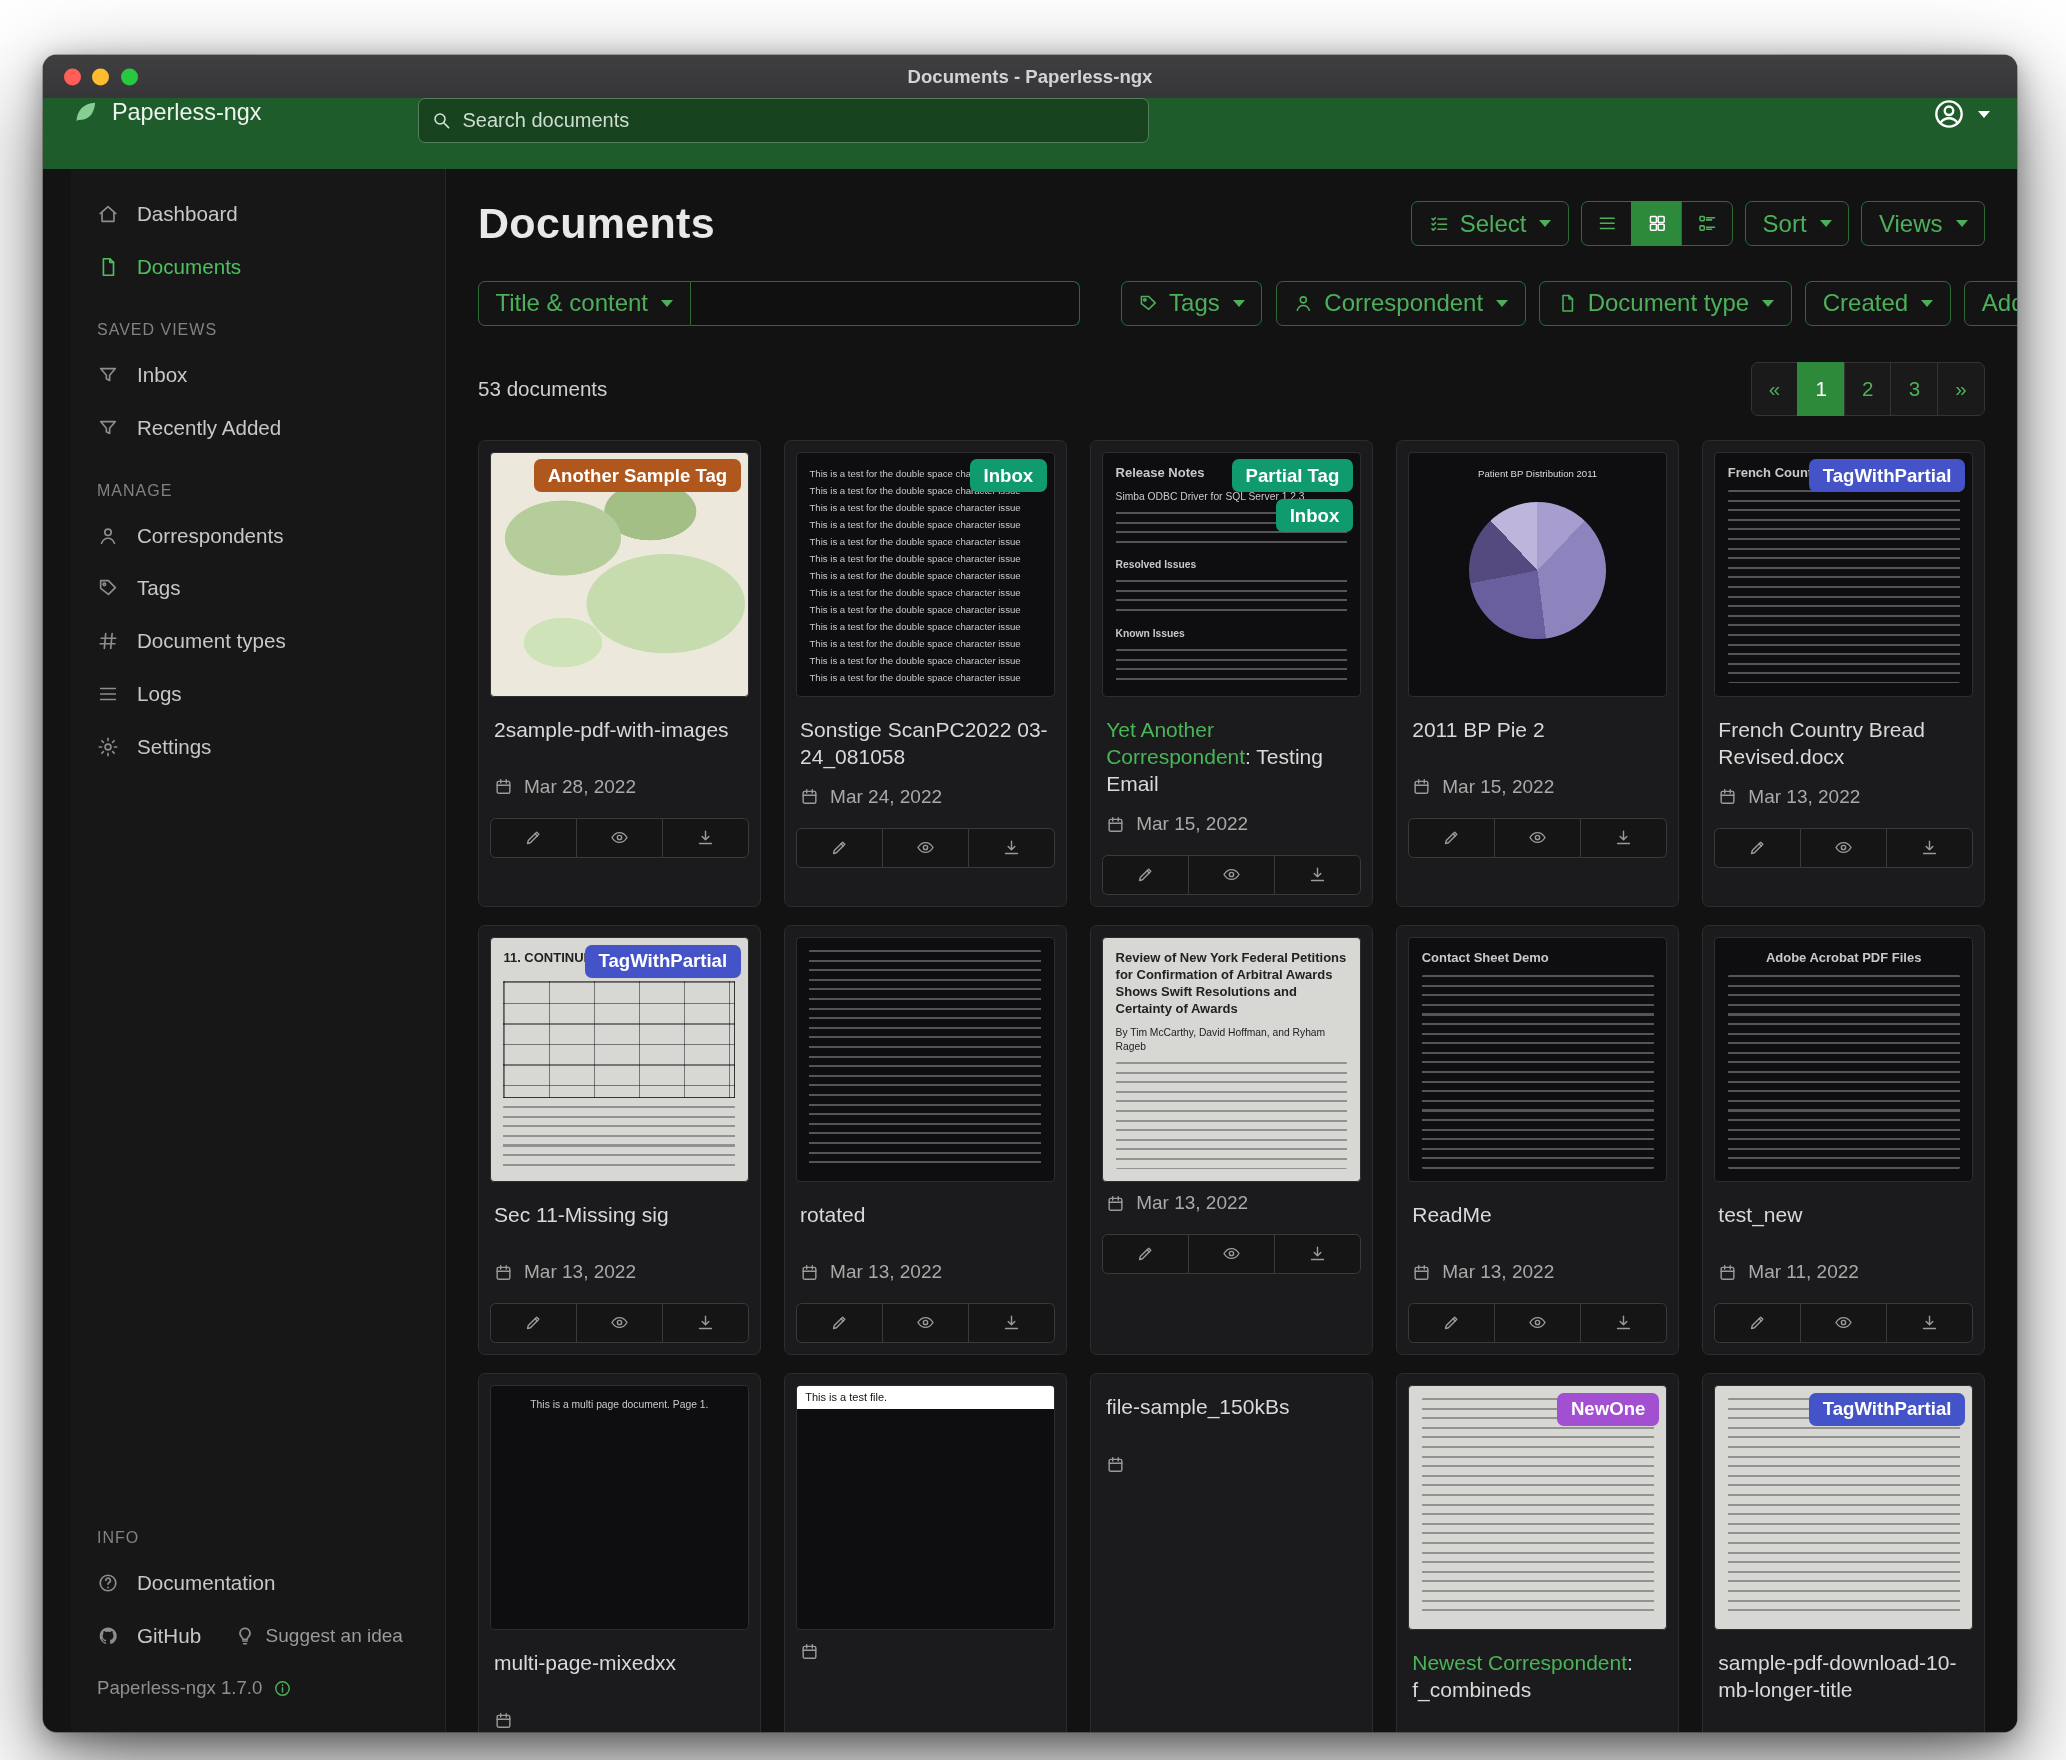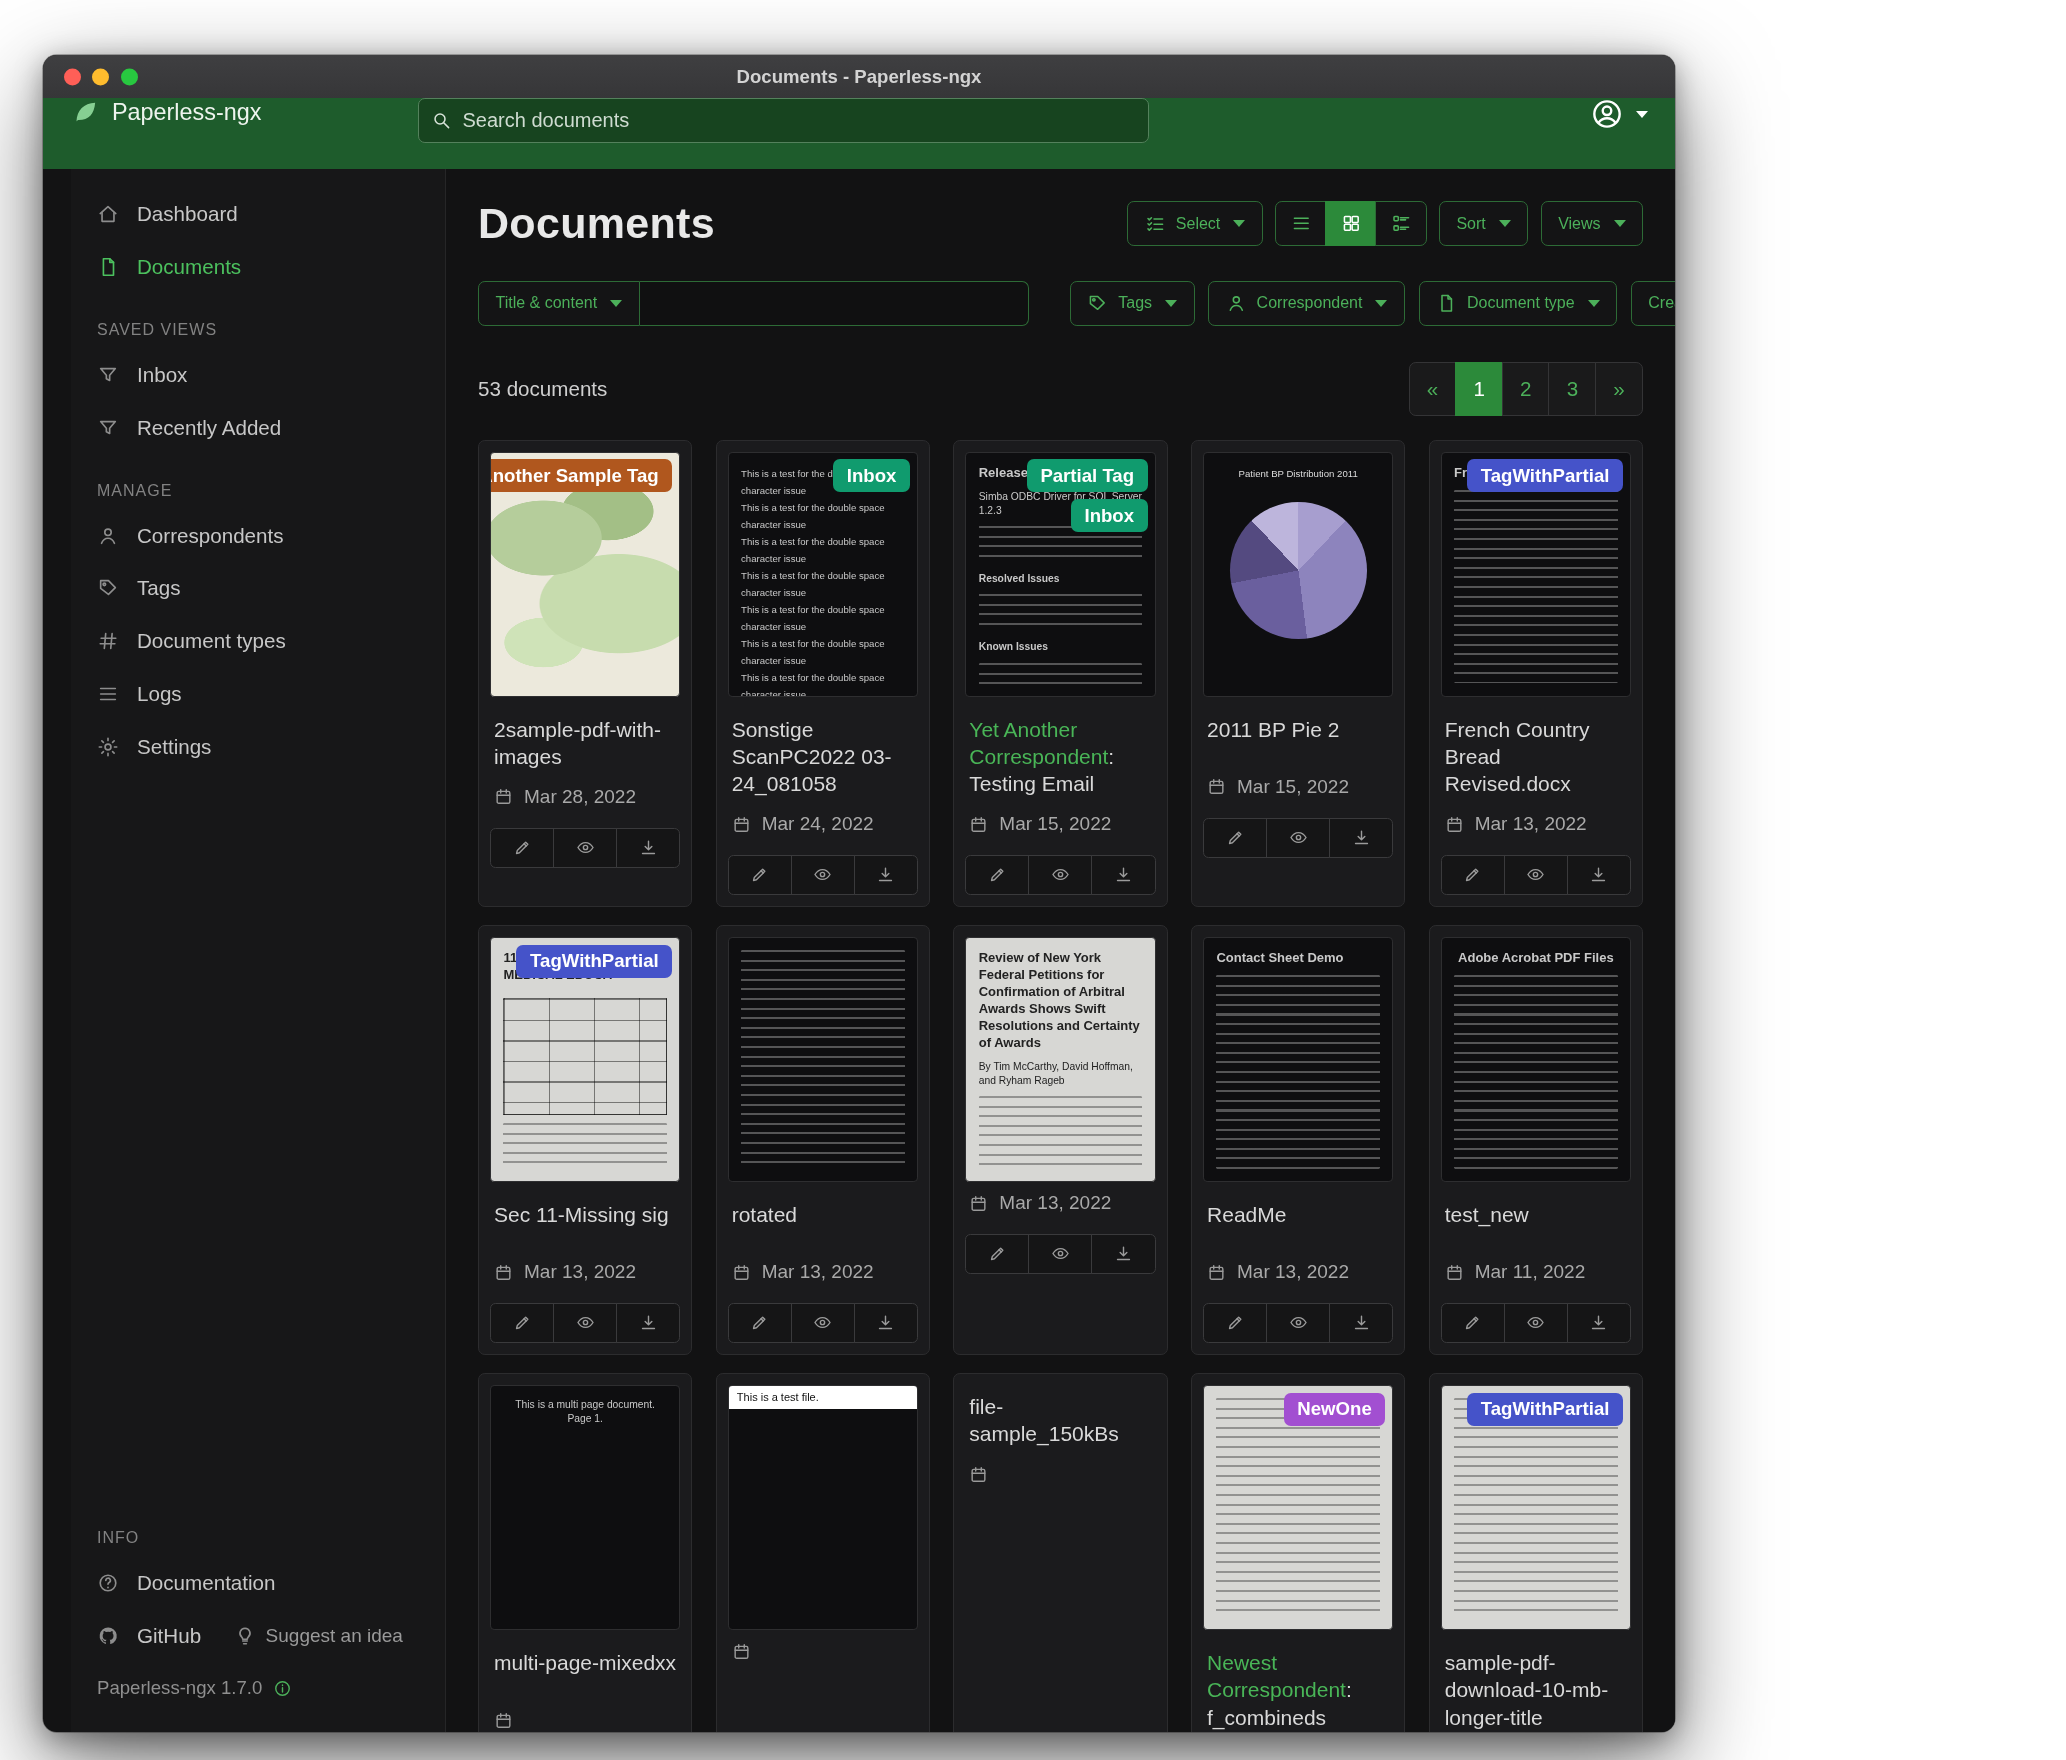--- a/index.html
+++ b/index.html
@@ -1,21 +1,21 @@
 <!DOCTYPE html>
 <html style="font-size:11px"><head>
 <meta charset="utf-8">
 <style>
   * { margin:0; padding:0; box-sizing:border-box; }
   html,body { background:#ffffff; font-family:"Liberation Sans","DejaVu Sans",sans-serif; }
   .stage { width:2066px; height:1761px; position:relative; background:#fff; overflow:hidden; }
 
   
   .window {
-    position:absolute; left:43px; top:55px; width:1632px; height:1677px;
+    position:absolute; left:43px; top:55px; width:1974px; height:1677px;
     border-radius:13.7px; overflow:hidden; display:flex; flex-direction:column;
     box-shadow:0 34px 96px rgba(0,0,0,.55), 0 6.9px 27.5px rgba(0,0,0,.35), 0 0 0 0.7px rgba(0,0,0,.35);
     background:#131314;
   }
   .titlebar { height:43px; background:linear-gradient(#3f3f41,#363638); position:relative;
     display:flex; align-items:center; justify-content:center; flex:0 0 auto; }
   .titlebar-title { color:#d3d3d3; font-size:18.6px; font-weight:700; }
   .traffic { position:absolute; left:20.6px; top:50%; transform:translateY(-50%); display:flex; gap:11.7px; }
   .tl { width:17px; height:17px; border-radius:50%; display:inline-block; }
   .tl.red{ background:#ff5f57; } .tl.yellow{ background:#febc2e; } .tl.green{ background:#28c840; }
@@ -51,21 +51,21 @@
   .version-row .icon { width:19px; height:19px; color:#4cb05a; }
 
   .main { flex:1; background:#121213; padding:20.6px 32px 0; overflow:hidden; display:flex; flex-direction:column; }
 
   
   .page-head { display:flex; align-items:center; justify-content:space-between; margin:9.6px 0 32px; }
   h1 { color:#e8e8e8; font-size:43px; font-weight:700; letter-spacing:0.3px; }
   .controls { display:flex; align-items:center; gap:12.4px; }
 
   .btn { display:inline-flex; align-items:center; gap:10.3px; height:45px; padding:0 16.5px;
-    background:#141415; border:1.4px solid #2d6b36; border-radius:6.9px; color:#4cb05a; font-size:16px;
+    background:#141415; border:1.4px solid #2d6b36; border-radius:6.9px; color:#4cb05a; font-size:24px;
     font-family:inherit; cursor:pointer; white-space:nowrap; }
   .btn .icon { width:20.6px; height:20.6px; }
   .caret { width:0; height:0; border-left:6.2px solid transparent; border-right:6.2px solid transparent;
     border-top:7.6px solid currentColor; display:inline-block; margin-left:2.7px; }
   .btn-group { display:flex; }
   .btn-group .btn { border-radius:0; margin-left:-1.4px; padding:0 14.4px; }
   .btn-group .btn:first-child { border-radius:6.9px 0 0 6.9px; margin-left:0; }
   .btn-group .btn:last-child { border-radius:0 6.9px 6.9px 0; }
   .btn.active { background:#2c8a3a; border-color:#2c8a3a; color:#fff; }
 

